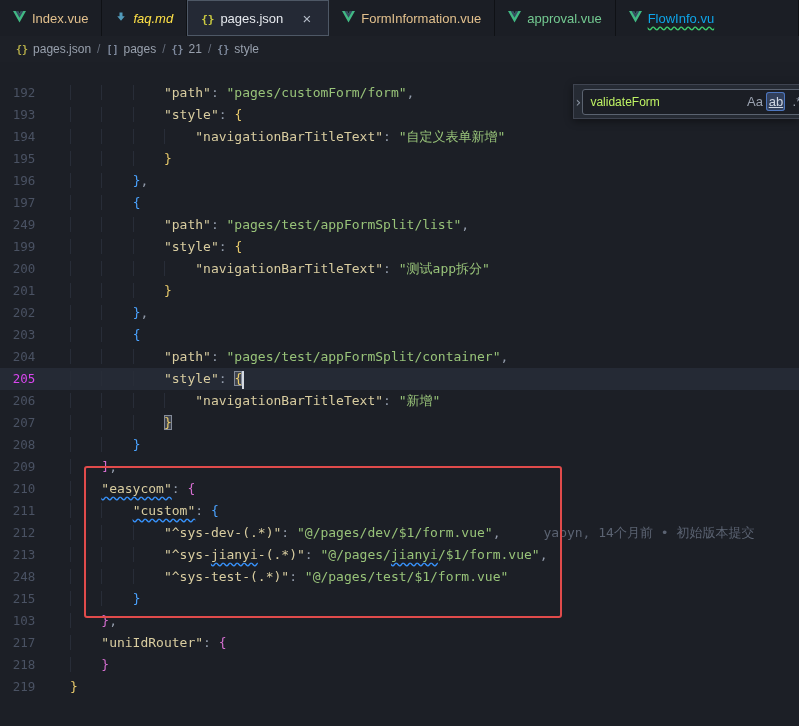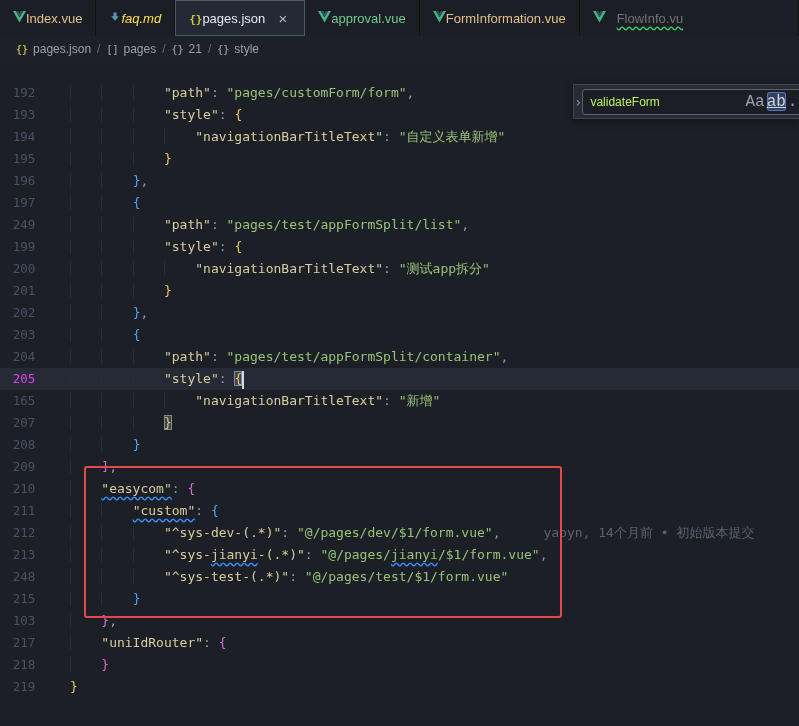--- a/index.html
+++ b/index.html
@@ -1,20 +1,20 @@
 <!DOCTYPE html>
 <html><head>
 <meta charset="utf-8">
 <style>
   *{margin:0;padding:0;box-sizing:border-box}
   html,body{width:799px;height:726px;overflow:hidden;background:#1c1f26;font-family:"Liberation Sans",sans-serif}
 
   
   .tabbar{display:flex;height:36px;background:#141619;overflow:hidden}
-  .tab{display:flex;align-items:center;padding:0 13px;background:#1b1e25;
+  .tab{display:flex;align-items:center;gap:6px;padding:0 13px;background:#1b1e25;
        border-right:1px solid #0f1115;font-size:13px;white-space:nowrap;flex:0 0 auto;cursor:pointer}
   .tab:last-child{flex:1 0 auto}
   .tab.active{background:#242935;border:1px solid #4e5866}
   .tab-label.italic{font-style:italic}
   .squiggle-green{text-decoration:underline wavy #3ecf6e;text-decoration-skip-ink:none;text-underline-offset:3px}
   .tab-close{margin-left:9px;color:#b6bdc9;font-size:15px;width:17px;text-align:center;border-radius:3px;cursor:pointer}
   .json-ic{color:#cbcb41;font-weight:bold;font-family:"DejaVu Sans Mono",monospace;font-size:11px}
 
   
   .breadcrumb{display:flex;align-items:center;height:26px;background:#1d2027;padding-left:16px;
@@ -54,22 +54,22 @@
                border:1px solid #3f4450;border-right:none;display:flex;align-items:center;
                box-shadow:0 2px 8px rgba(0,0,0,.45);z-index:6}
   .find-toggle{width:15px;height:100%;display:flex;align-items:center;justify-content:center;
                color:#8a93a1;font-size:14px;cursor:pointer}
   .find-input-box{flex:1;height:26px;margin-right:7px;background:#1b1e25;border:1px solid #5b6370;
                   border-radius:3px;display:flex;align-items:center;padding:0 3px 0 7px}
   .find-input{flex:1;min-width:0;background:transparent;border:none;outline:none;color:#bef264;
               font-size:12px;font-family:"Liberation Sans",sans-serif}
   .find-opts{display:flex;gap:2px}
   .find-opt{min-width:19px;height:19px;display:flex;align-items:center;justify-content:center;
-            color:#9aa2b0;font-size:16px;border-radius:3px;cursor:pointer;
-            font-family:Liberation Mono, monospace}
+            color:#9aa2b0;font-size:13px;border-radius:3px;cursor:pointer;
+            font-family:Liberation Sans, sans-serif}
   .find-opt.active{background:#32405c;box-shadow:inset 0 0 0 1px #4e77c0;color:#cfd6e2}
   .find-opt.ww{text-decoration:underline}
 </style>
 </head>
 <body>
 
 <div class="tabbar">
     <div class="tab">
       <span><svg width="13" height="12" viewBox="0 0 24 22">
           <path fill="#41b883" d="M14.8 0L12 4.8 9.2 0H0l12 21 12-21z"></path>
@@ -86,35 +86,35 @@
     <div class="tab active">
       <span><span class="json-ic">{}</span></span>
       <span class="tab-label" style="color: rgb(230, 233, 238);">pages.json</span>
       <span class="tab-close">×</span>
     </div>
     <div class="tab">
       <span><svg width="13" height="12" viewBox="0 0 24 22">
           <path fill="#41b883" d="M14.8 0L12 4.8 9.2 0H0l12 21 12-21z"></path>
           <path fill="#35495e" d="M14.8 0L12 4.8 9.2 0H4.8L12 12.6 19.2 0z"></path>
         </svg></span>
+      <span class="tab-label" style="color: rgb(226, 192, 141);">FormInformation.vue</span>
+    </div>
+    <div class="tab">
+      <span><svg width="13" height="12" viewBox="0 0 24 22">
+          <path fill="#41b883" d="M14.8 0L12 4.8 9.2 0H0l12 21 12-21z"></path>
+          <path fill="#35495e" d="M14.8 0L12 4.8 9.2 0H4.8L12 12.6 19.2 0z"></path>
+        </svg></span>
       <span class="tab-label" style="color: rgb(115, 201, 145);">approval.vue</span>
     </div>
     <div class="tab">
       <span><svg width="13" height="12" viewBox="0 0 24 22">
           <path fill="#41b883" d="M14.8 0L12 4.8 9.2 0H0l12 21 12-21z"></path>
           <path fill="#35495e" d="M14.8 0L12 4.8 9.2 0H4.8L12 12.6 19.2 0z"></path>
         </svg></span>
-      <span class="tab-label" style="color: rgb(226, 192, 141);">FormInformation.vue</span>
-    </div>
-    <div class="tab">
-      <span><svg width="13" height="12" viewBox="0 0 24 22">
-          <path fill="#41b883" d="M14.8 0L12 4.8 9.2 0H0l12 21 12-21z"></path>
-          <path fill="#35495e" d="M14.8 0L12 4.8 9.2 0H4.8L12 12.6 19.2 0z"></path>
-        </svg></span>
-      <span class="tab-label squiggle-green" style="color: #737373; margin-left: 11px;">FlowInfo.vu</span>
+      <span class="tab-label squiggle-green" style="color: #0ea5e9;">FlowInfo.vu</span>
     </div>
   </div>
 
 <div class="breadcrumb">
     <span class="bc-item">
       <span class="bc-icon file">{}</span>
       <span>pages.json</span>
     </span>
     <span class="bc-sep">/</span>
     <span class="bc-item">
@@ -197,21 +197,21 @@
       </div>
       <div class="line">
         <span class="ln">204</span>
         <span class="lc"><span class="indent">            </span><span class="tk-k">"path"</span><span class="tk-p">: </span><span class="tk-s">"pages/test/appFormSplit/container"</span><span class="tk-p">,</span></span>
       </div>
       <div class="line current">
         <span class="ln">205</span>
         <span class="lc"><span class="indent">            </span><span class="tk-k">"style"</span><span class="tk-p">: </span><span class="tk-g tk-match">{</span><span class="cursor"></span></span>
       </div>
       <div class="line">
-        <span class="ln">165</span>
+        <span class="ln">206</span>
         <span class="lc"><span class="indent">                </span><span class="tk-k">"navigationBarTitleText"</span><span class="tk-p">: </span><span class="tk-s">"新增"</span></span>
       </div>
       <div class="line">
         <span class="ln">207</span>
         <span class="lc"><span class="indent">            </span><span class="tk-g tk-match">}</span></span>
       </div>
       <div class="line">
         <span class="ln">208</span>
         <span class="lc"><span class="indent">        </span><span class="tk-b">}</span></span>
       </div>

